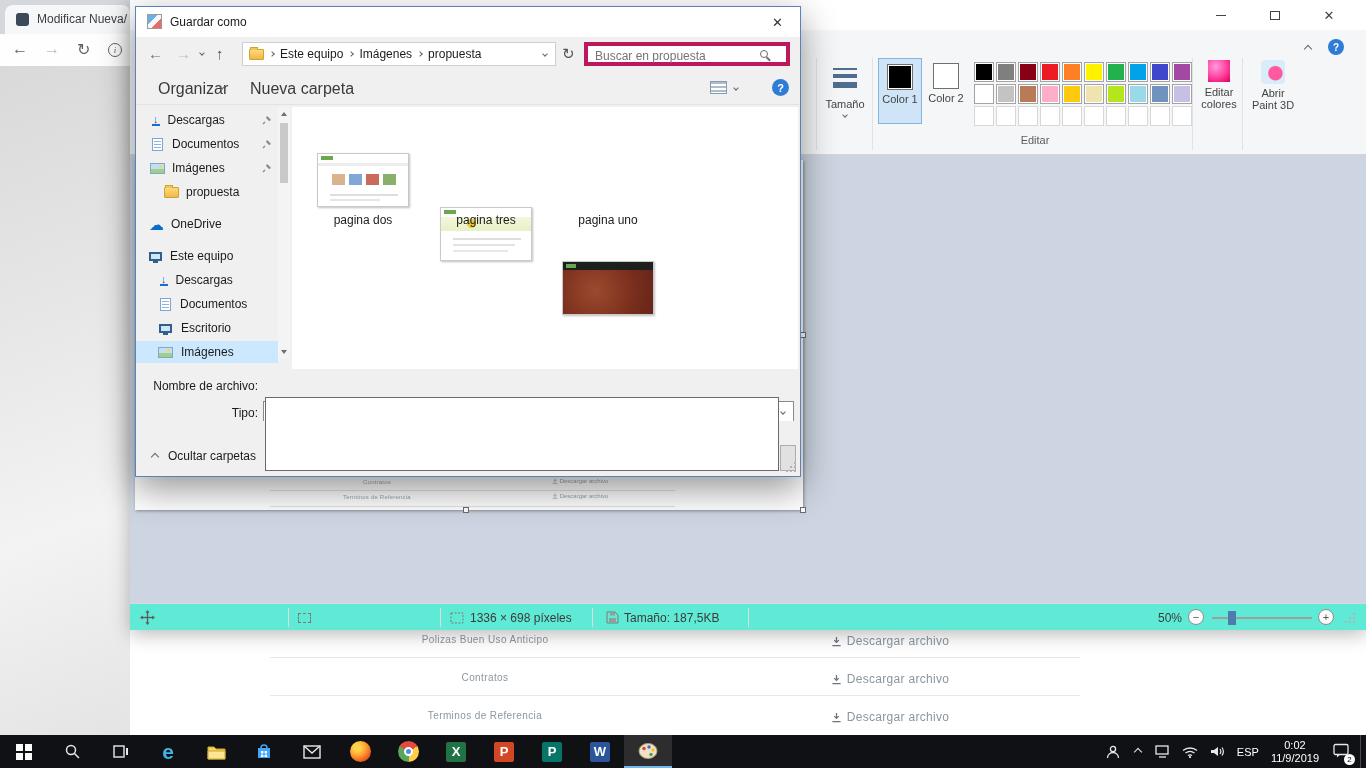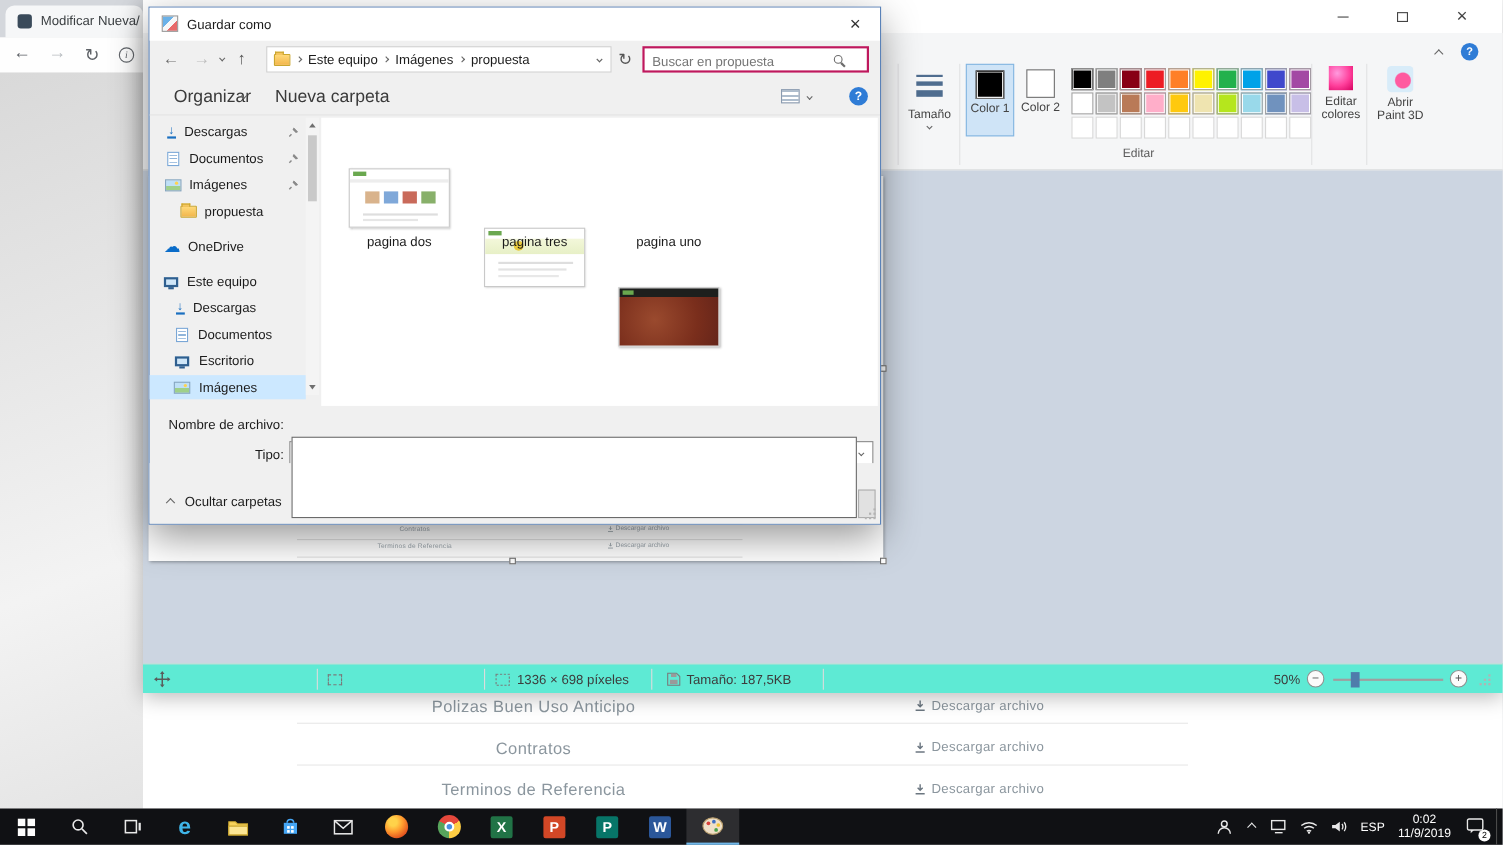--- a/index.html
+++ b/index.html
@@ -9,21 +9,21 @@
 .row{display:flex;align-items:center}
 .ctr{display:flex;align-items:center;justify-content:center}
 
 .tabstrip{left:0;top:0;width:130px;height:34px;background:#d4d7dc}
 .tab{left:5px;top:5px;width:125px;height:29px;background:#f6f7f8;border-radius:8px 8px 0 0}
 .cr-toolbar{left:0;top:34px;width:130px;height:32px;background:#fefefe}
 .cr-glyph{font-size:16px;color:#5f6368}
 .cr-left{left:0;top:66px;width:130px;height:669px;
  background:linear-gradient(160deg,#d9d9d9 0%,#e6e6e6 35%,#f3f3f3 68%,#e4e4e4 100%)}
 .cr-bottom{left:130px;top:630px;width:1236px;height:105px;background:#ffffff}
-.wp-label{font-size:15px;color:#8b969e;letter-spacing:.4px;text-align:center}
+.wp-label{font-size:10px;color:#8b969e;letter-spacing:.4px;text-align:center}
 .wp-link{font-size:12px;color:#8b969e;letter-spacing:.3px;display:flex;align-items:center;justify-content:center;gap:5px}
 .wp-div{height:1px;background:#e8e8e8}
 
 .paint{left:130px;top:0;width:1236px;height:630px;background:#ffffff;box-shadow:0 4px 18px rgba(0,0,0,.28)}
 .winbtn{width:46px;height:30px;display:flex;align-items:center;justify-content:center;color:#444}
 .minline{width:10px;height:1px;background:#444}
 .maxbox{width:10px;height:9px;border:1px solid #444}
 .ribbon{left:0;top:30px;width:1236px;height:125px;background:#f5f6f7;border-bottom:1px solid #d5d6d7}
 .vsep{width:1px;background:#e1e2e3}
 .rbtn{display:flex;flex-direction:column;align-items:center;font-size:11px;color:#444;text-align:center}
@@ -45,21 +45,21 @@
 .dlg{left:135px;top:6px;width:666px;height:471px;background:#f0f0f0;border:1px solid #5a82b8;box-shadow:0 12px 34px rgba(0,0,0,.42);z-index:50}
 .dlg-title{left:0;top:0;width:664px;height:30px;background:#fff}
 .navbar{left:0;top:30px;width:664px;height:34px}
 .navglyph{font-size:15px;color:#6e6e6e}
 .addr{left:106px;top:5px;width:314px;height:24px;background:#fff;border:1px solid #cfcfcf}
 .crumb{font-size:12px;color:#1b1b1b;white-space:nowrap}
 .chev{display:inline-block;width:6px;height:6px;border-right:1.4px solid #666;border-bottom:1.4px solid #666;transform:rotate(45deg)}
 .chev.up{transform:rotate(-135deg)}
 .chev.rt{transform:rotate(-45deg)}
 .chev.sm{width:4px;height:4px}
-.searchbox{left:448px;top:5px;width:206px;height:24px;background:#fff;border:2px solid #be185d}
+.searchbox{left:448px;top:5px;width:206px;height:24px;background:#fff;border:4px solid #be185d}
 .searchbox input{border:none;outline:none;width:170px;font-size:12px;color:#444;background:transparent;font-family:inherit;padding:4px 0 0 7px}
 .icmag{width:8px;height:8px;border:1.5px solid #6d6d6d;border-radius:50%;position:relative;display:inline-block}
 .icmag::after{content:"";position:absolute;width:5px;height:1.5px;background:#6d6d6d;transform:rotate(45deg);right:-4px;bottom:-2px}
 .cmdtxt{font-size:16px;color:#3a3a3a;white-space:nowrap}
 .helpcirc{width:17px;height:17px;border-radius:50%;background:#2f7cd6;color:#fff;font-size:11px;font-weight:bold;display:flex;align-items:center;justify-content:center}
 .sideitem{height:22px;display:flex;align-items:center;font-size:12px;color:#1b1b1b}
 .filearea{left:156px;top:100px;width:506px;height:262px;background:#fff}
 .thumb{width:92px;height:54px;background:#fff;border:1px solid #c9c9c9;box-shadow:1px 1px 2px rgba(0,0,0,.25);position:relative;overflow:hidden}
 .flabel{font-size:12px;text-align:center;color:#1b1b1b}
 .fieldlabel{font-size:12px;text-align:right;color:#1b1b1b}

